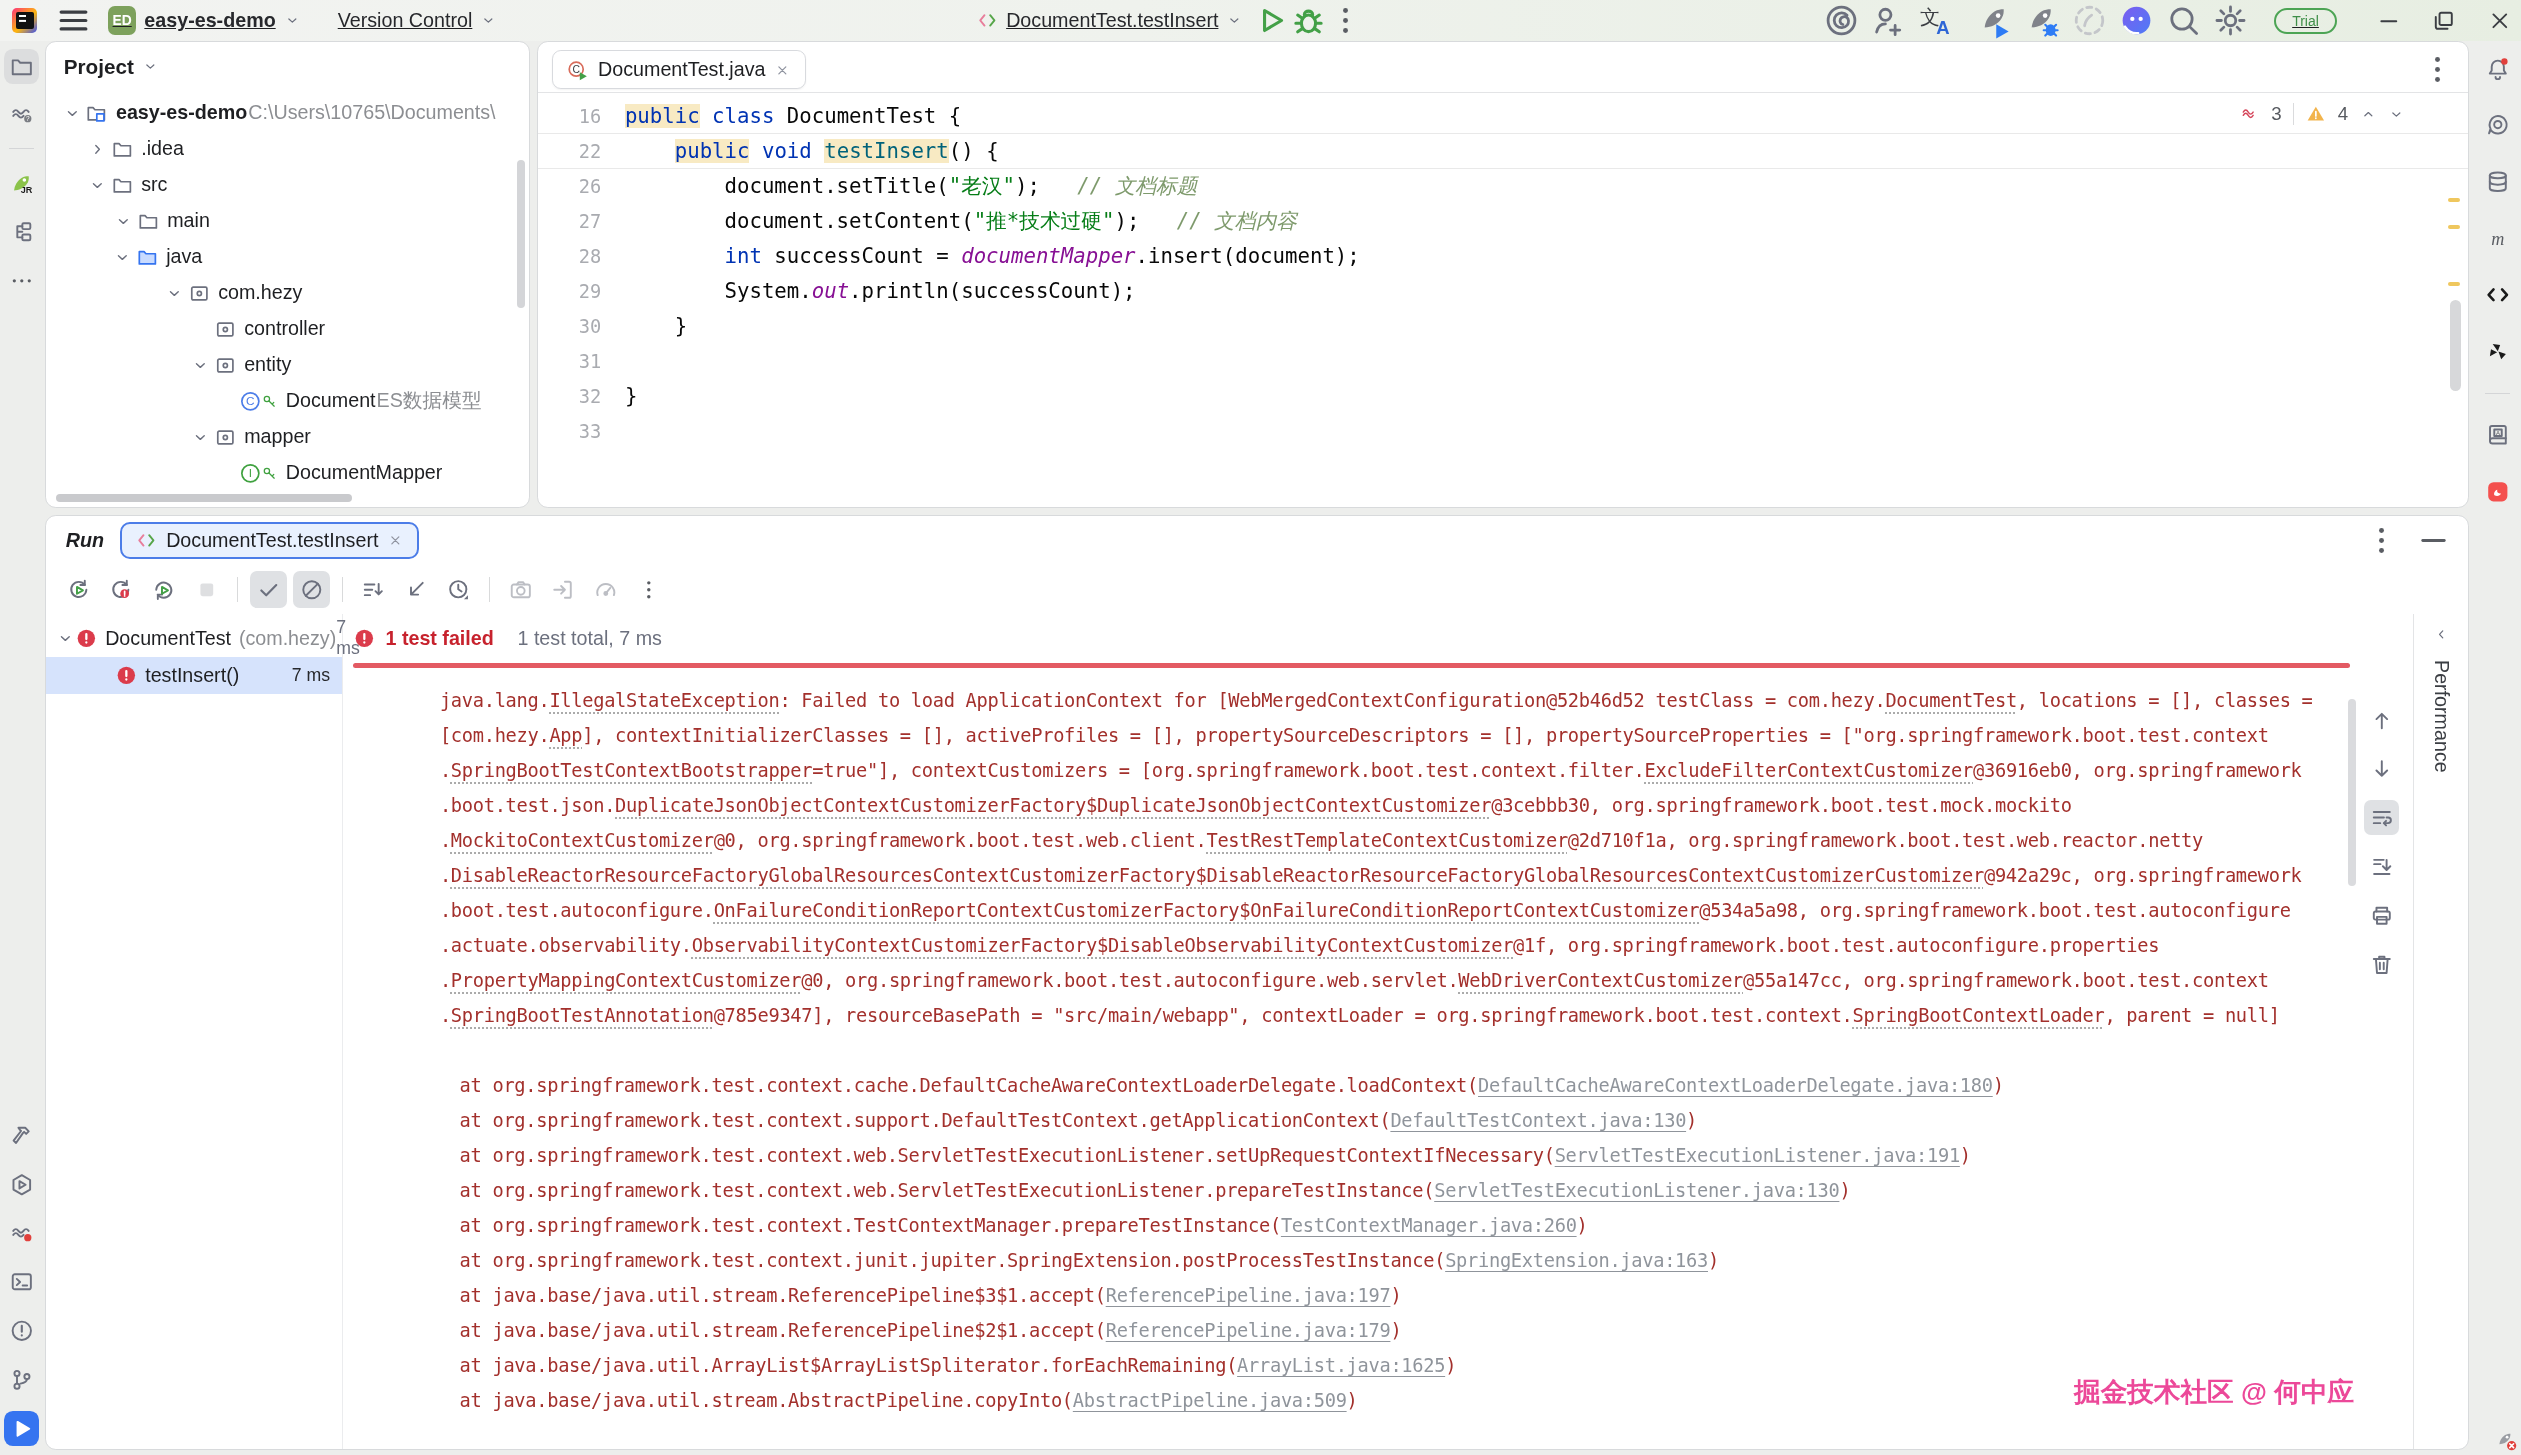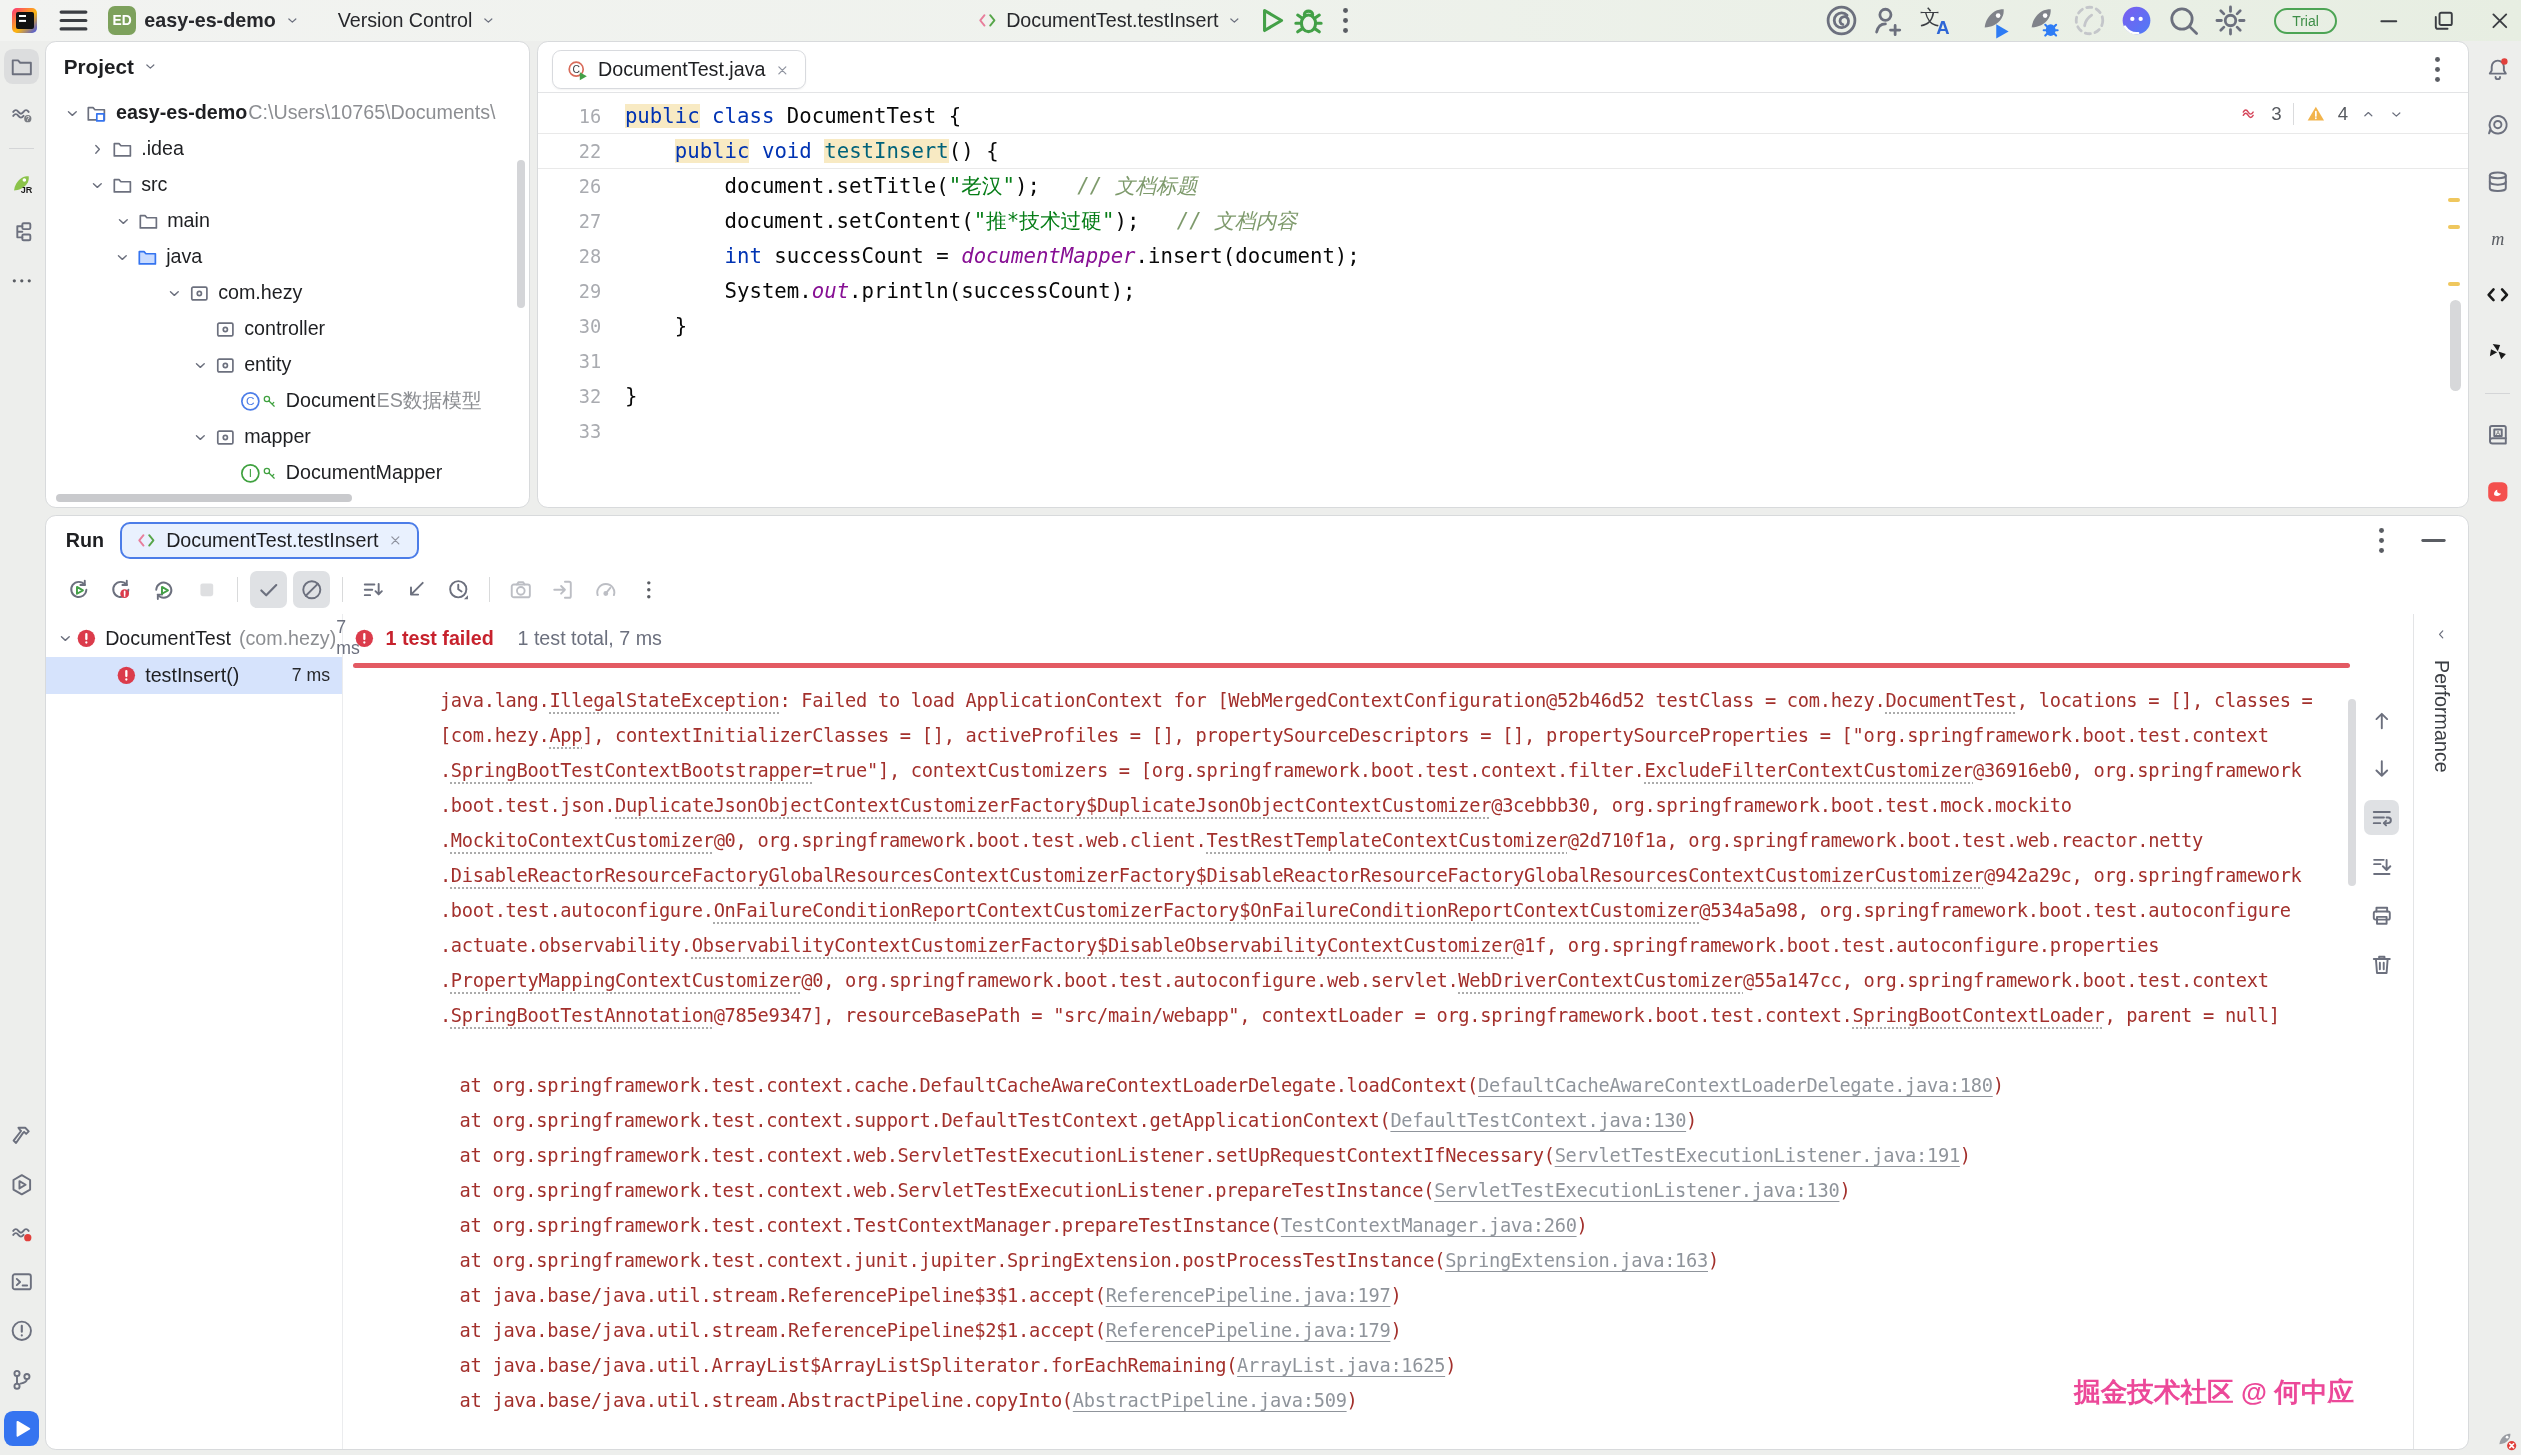--- a/index.html
+++ b/index.html
@@ -3,21 +3,21 @@
 <meta charset="utf-8">
 <style>
   * { margin:0; padding:0; box-sizing:border-box; }
   html,body { width:2522px; height:1456px; overflow:hidden; }
   body { font-family:"Liberation Sans", sans-serif; background:#EDEEEC; color:#1E1F22; }
   .win { width:2522px; height:1456px; display:flex; flex-direction:column; position:relative; }
 
   
   .titlebar { height:41px; flex:0 0 41px; display:flex; align-items:center; padding:0 9.9px 0 11.8px;
     background:linear-gradient(90deg,#F2F3F1 0%,#EFF2ED 45%,#E7EEE2 100%); }
-  .tb-left, .tb-run, .tb-right { display:flex; align-items:center; }
+  .tb-left, .tb-run, .tb-right { display:flex; align-items:center;text-decoration:underline; }
   .tb-spacer { flex:1; }
   .logo { width:25.6px; height:25.6px; border-radius:4.9px; background:linear-gradient(135deg,#FC317B,#FDB60D 55%,#3B51F0); position:relative; margin-right:17.7px; }
   .logo-in { position:absolute; inset:3.9px; background:#111; border-radius:2px; }
   .logo-in:after { content:""; position:absolute; left:3px; top:3px; width:6.9px; height:2.5px; background:#fff; box-shadow:0 4.9px 0 #fff; }
   .ed-badge { width:28.6px; height:28.6px; border-radius:6.9px; background:#7DA15C; color:#fff; font-weight:bold; font-size:13.8px; display:flex; align-items:center; justify-content:center; }
   .chip { display:flex; align-items:center; gap:7.9px; padding:3.9px 9.9px; border-radius:7.9px; font-size:19.7px; color:#27282C; }
   .chip b { font-weight:600; }
   .tb-run .chip { font-size:19.7px; }
   .tbbtn { width:37px; height:33px; display:flex; align-items:center; justify-content:center; border-radius:7.9px; }
   .trial { border:2px solid #4CA454; color:#3E8E47; font-size:14px; padding:3px 15.8px; border-radius:15.8px; margin:0 15.8px; }
@@ -65,21 +65,21 @@
   .kw{color:#0033B3} .hlkw{color:#0033B3;background:#F8EAC3} .me{color:#00627A;background:#F8EAC3}
   .s{color:#067D17} .c{color:#7E9A6C;font-style:italic} .f{color:#871094;font-style:italic} .p{color:#080808}
   .inspections { position:absolute; top:61px; right:63px; display:flex; align-items:center; gap:11.8px; font-size:18.7px; color:#575A60; background:#fff; }
   .insp-sep { width:1px; height:21.7px; background:#DADBDD; }
   .emark { position:absolute; right:7.9px; width:11.8px; height:3.9px; background:#EFC75E; border-radius:2px; }
   .ethumb { position:absolute; right:6.9px; width:10.8px; height:91px; background:#D7D8DA; border-radius:5.9px; }
 
   
   .run-card { flex:1; margin-top:6.9px; display:flex; flex-direction:column; min-height:0; }
   .r-head { height:49px; flex:0 0 49px; display:flex; align-items:center; padding:0 15.8px 0 19.7px; gap:15.8px; }
-  .r-title { font-size:19.7px; font-weight:700; }
+  .r-title { font-size:19.7px; font-weight:700;font-style:italic; }
   .r-tab { display:flex; align-items:center; gap:8.9px; height:37px; padding:0 12.8px; border:2px solid #4C7DE8; background:#E9F1FE; border-radius:9.9px; font-size:19.7px; }
   .r-toolbar { height:49px; flex:0 0 49px; display:flex; align-items:center; gap:5.9px; padding:0 13.8px; }
   .tbtn { width:37px; height:37px; border-radius:6.9px; display:flex; align-items:center; justify-content:center; }
   .tbtn.on { background:#DFE1E4; }
   .tbtn.dis { opacity:.45; }
   .tsep { width:1px; height:25.6px; background:#D9DADB; margin:0 5.9px; }
   .r-body { flex:1; display:flex; min-height:0; }
   .ttree { width:297px; flex:0 0 297px; border-right:1px solid #EBECEE; padding-top:5.9px; }
   .trow { height:37px; display:flex; align-items:center; font-size:19.7px; padding-right:11.8px; }
   .trow.sel { background:#D6E3FC; }

